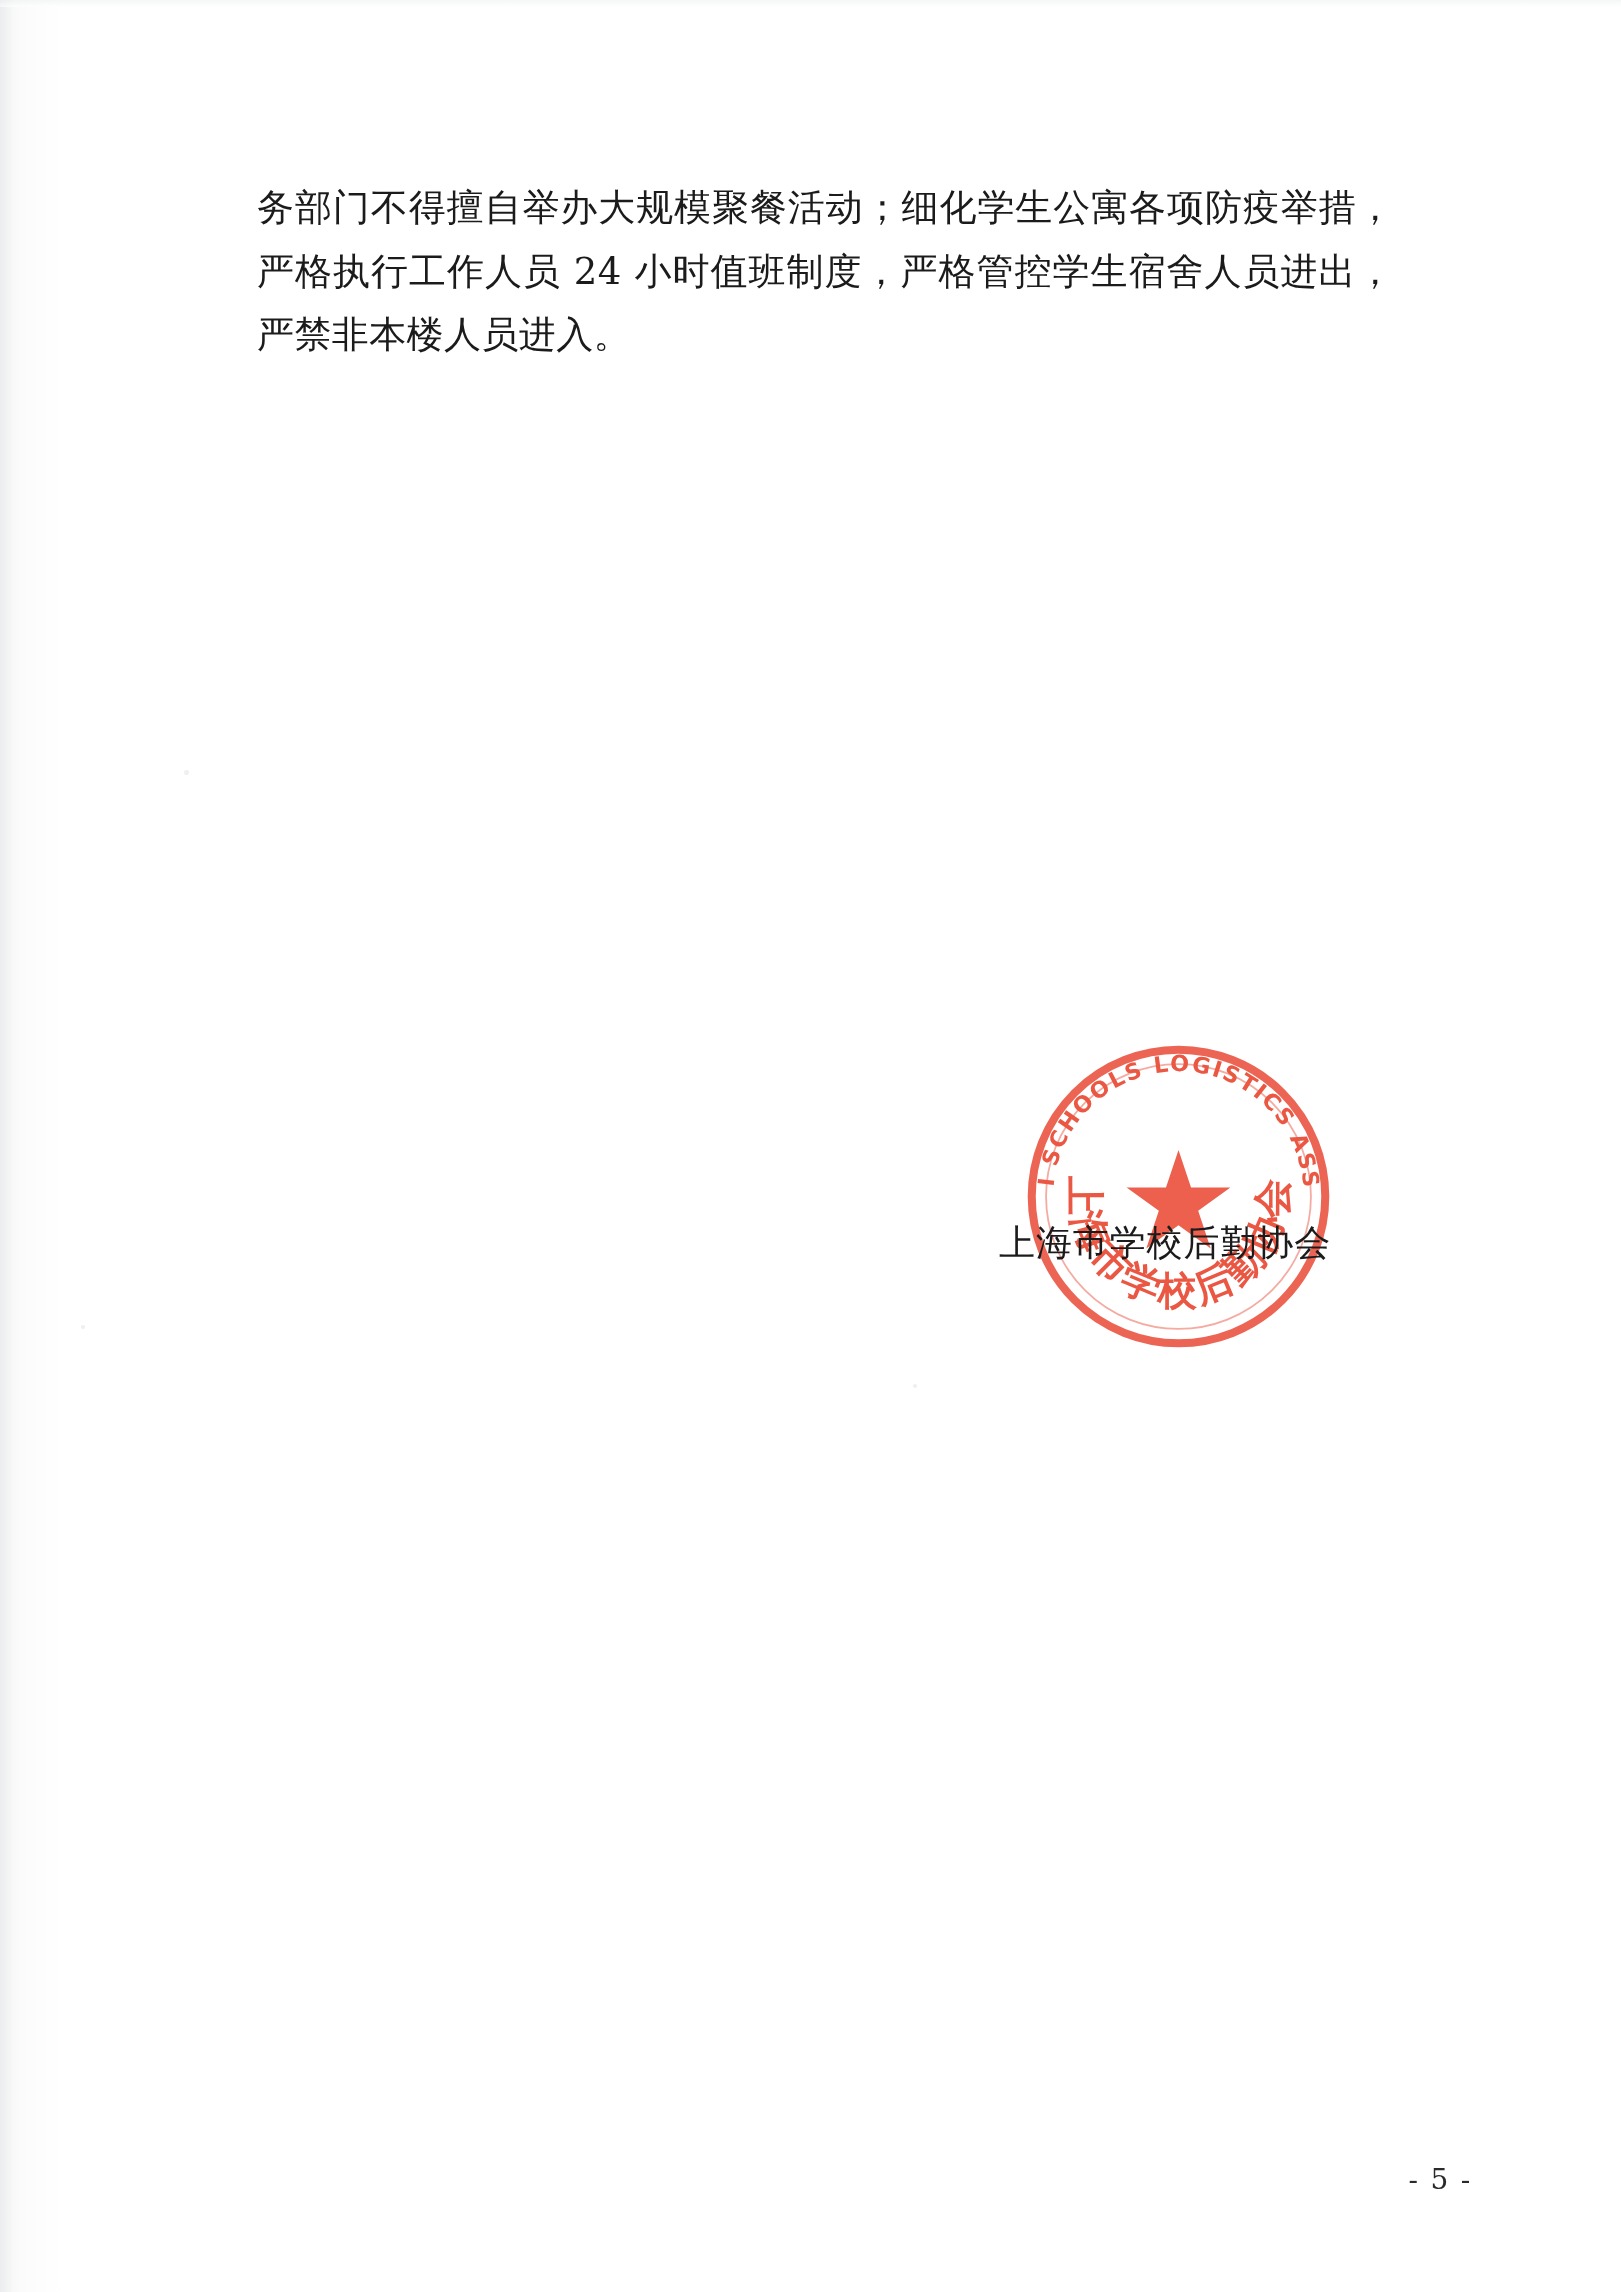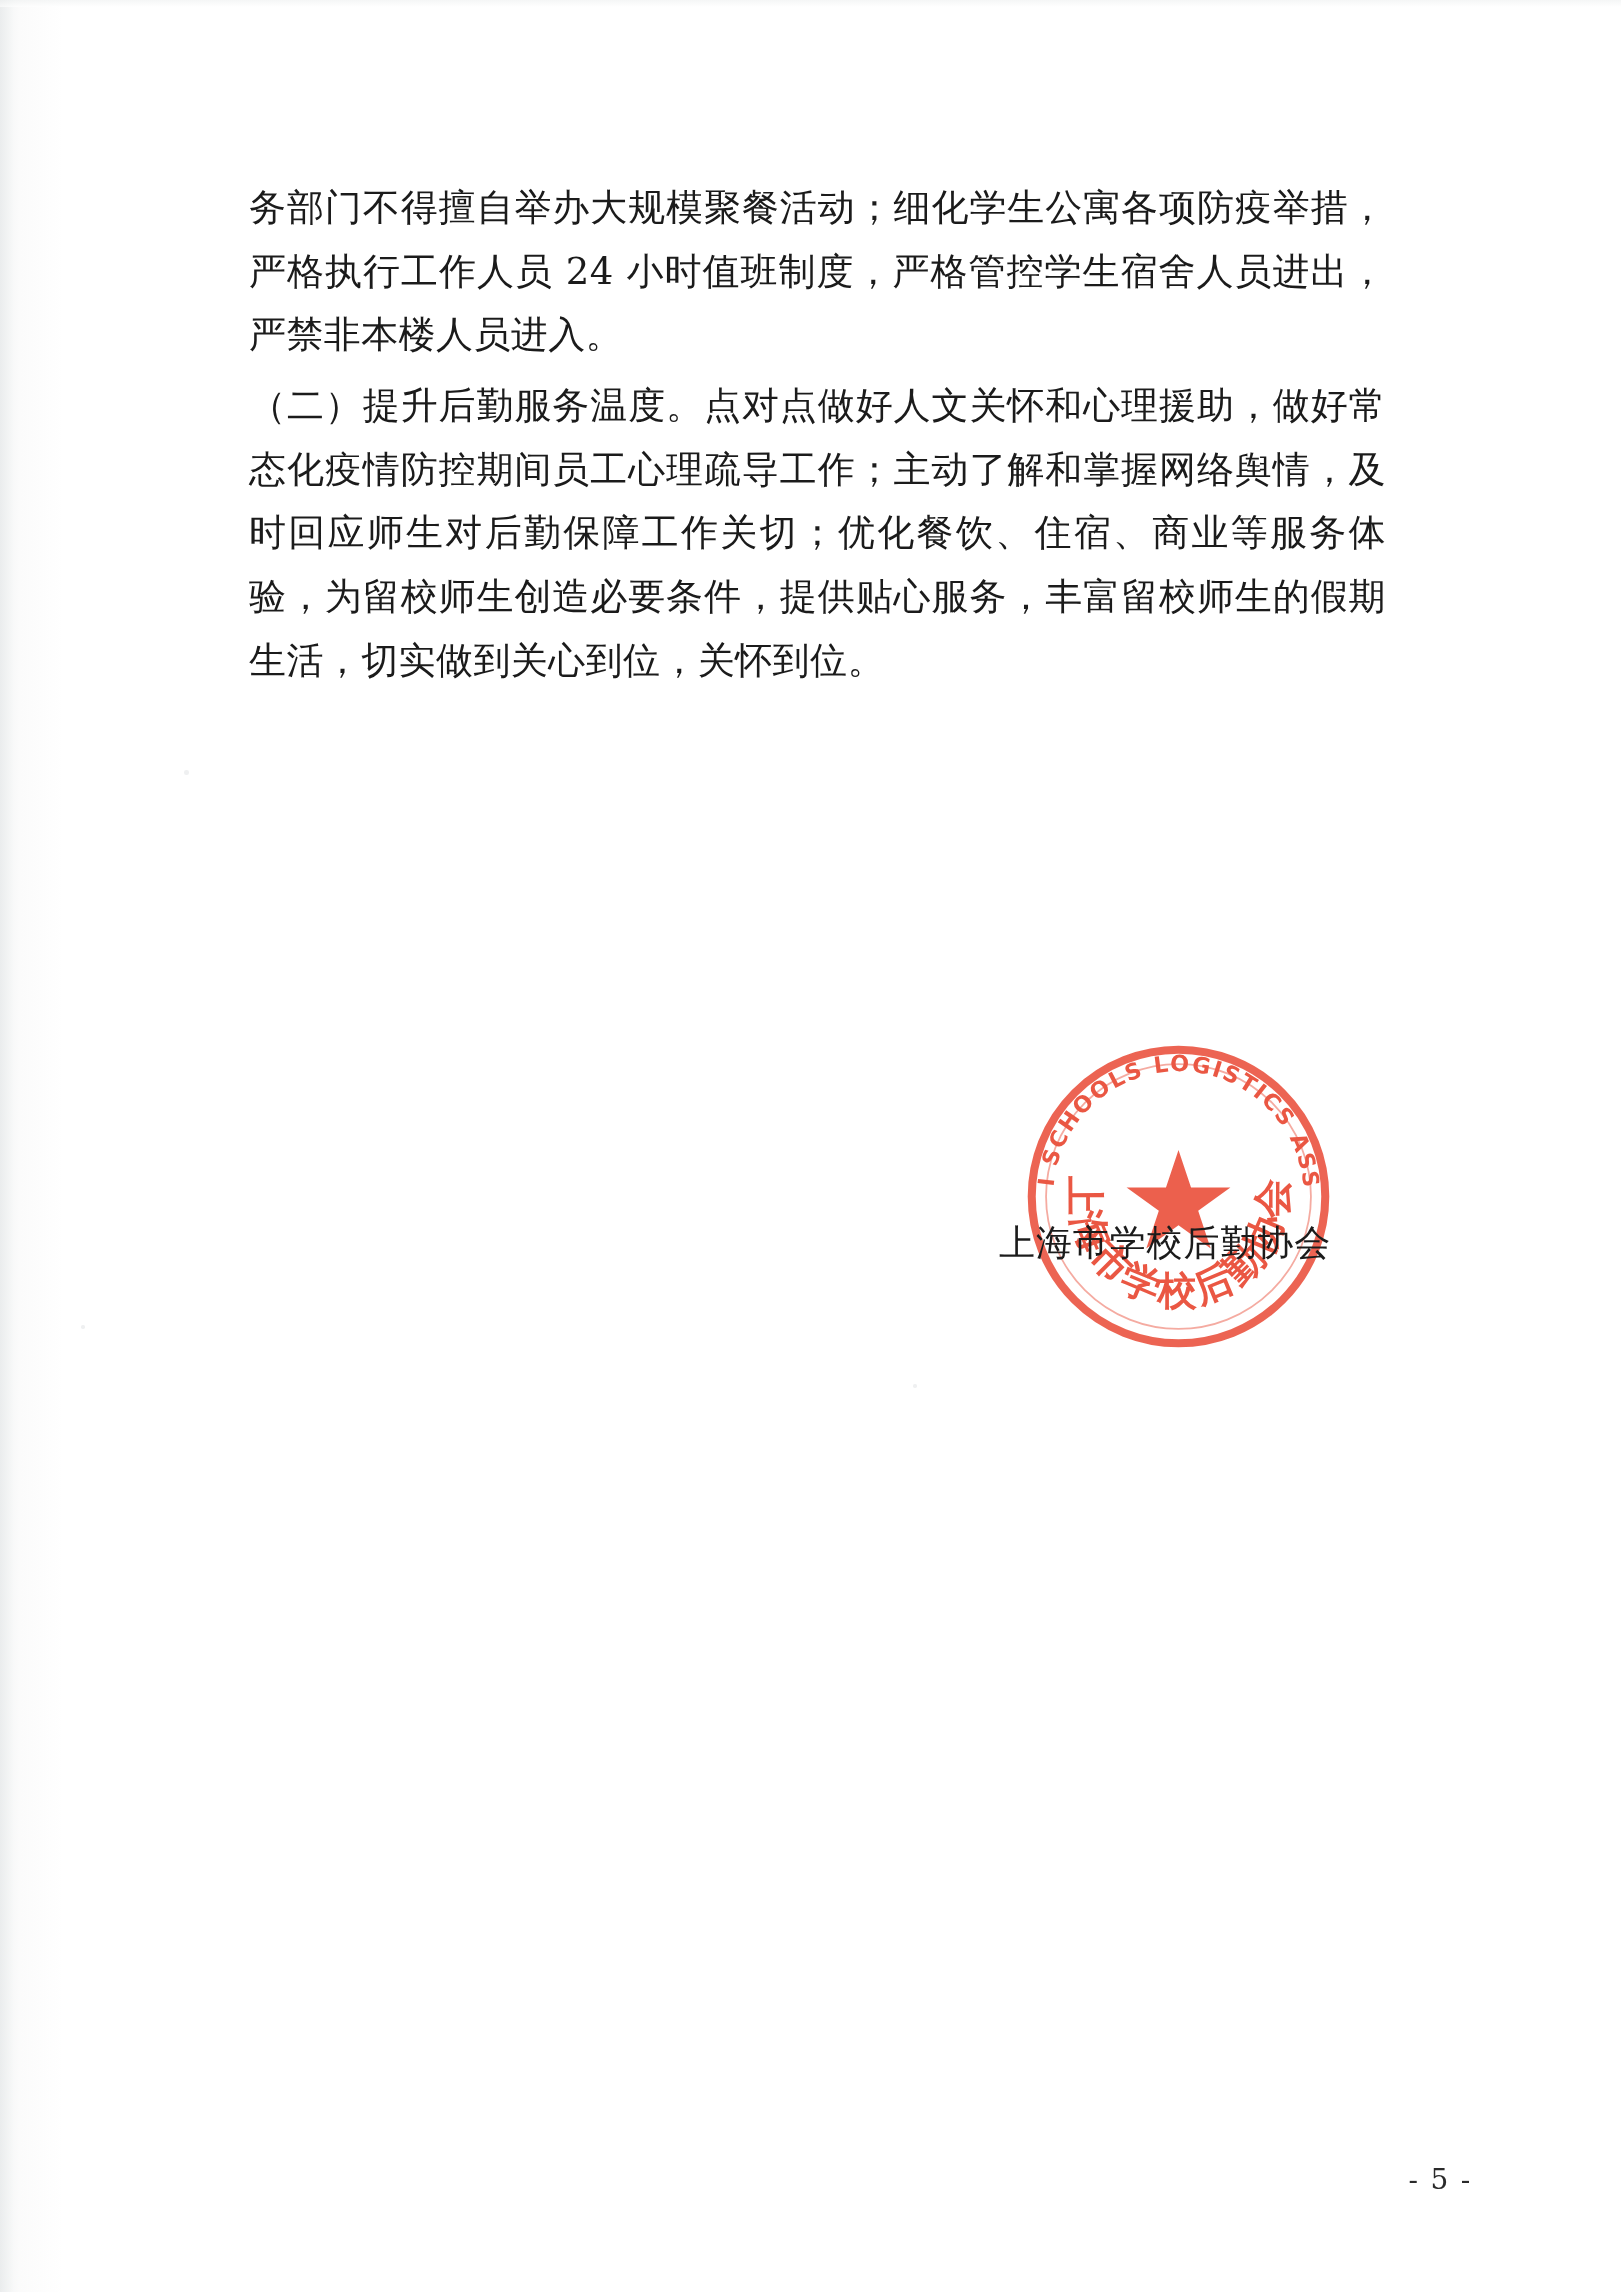--- a/index.html
+++ b/index.html
@@ -33,21 +33,21 @@
   .page-edge-top {
     position: absolute;
     left: 0; right: 0; top: 0;
     height: 7.2px;
     background: linear-gradient(to bottom, #eef0f0, #ffffff);
     opacity: .6;
   }
 
   .doc-body {
     position: absolute;
-    left: 249px;
+    left: 257px;
     top: 176px;
     width: 1137px;
   }
 
   p.para {
     margin: 0 0 0 0;
     font-size: 37px;
     line-height: 1.72;
     color: #1b1b1b;
     text-align: justify;
@@ -114,21 +114,20 @@
 <div class="page">
   <div class="page-edge-left"></div>
   <div class="page-edge-top"></div>
 
   <div class="speckle" style="left:184px; top:770px; width:4.5px; height:4.5px;"></div>
   <div class="speckle" style="left:81px; top:1325px; width:3.6px; height:3.6px;"></div>
   <div class="speckle" style="left:913px; top:1384px; width:3.6px; height:3.6px;"></div>
 
   <div class="doc-body">
     <p class="para">务部门不得擅自举办大规模聚餐活动；细化学生公寓各项防疫举措，严格执行工作人员 24 小时值班制度，严格管控学生宿舍人员进出，严禁非本楼人员进入。</p>
-    <p class="para indent">（二）提升后勤服务温度。点对点做好人文关怀和心理援助，做好常态化疫情防控期间员工心理疏导工作；主动了解和掌握网络舆情，及时回应师生对后勤保障工作关切；优化餐饮、住宿、商业等服务体验，为留校师生创造必要条件，提供贴心服务，丰富留校师生的假期生活，切实做到关心到位，关怀到位。</p>
   </div>
 
   <div class="seal">
     <svg width="315" height="315" viewBox="0 0 352 352" xmlns="http://www.w3.org/2000/svg">
       <defs>
         <path id="arcTop" d="M 36,176 A 140,140 0 0 1 316,176" fill="none"></path>
         <path id="arcBottom" d="M 56,176 A 120,120 0 0 0 296,176" fill="none"></path>
       </defs>
       <circle cx="176" cy="176" r="164" fill="none" stroke="#e8402a" stroke-width="9" opacity="0.92"></circle>
       <circle cx="176" cy="176" r="148" fill="none" stroke="#e8402a" stroke-width="2" opacity="0.5"></circle>

